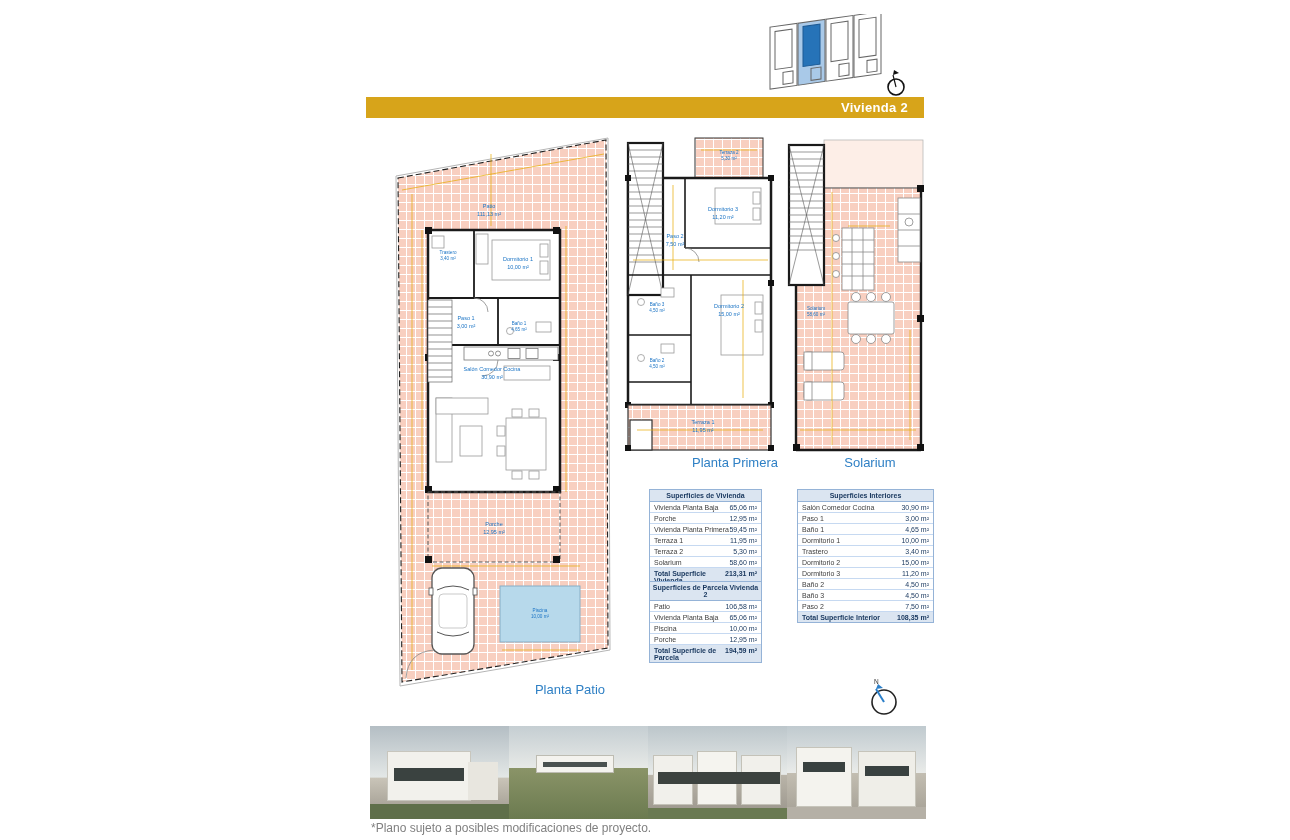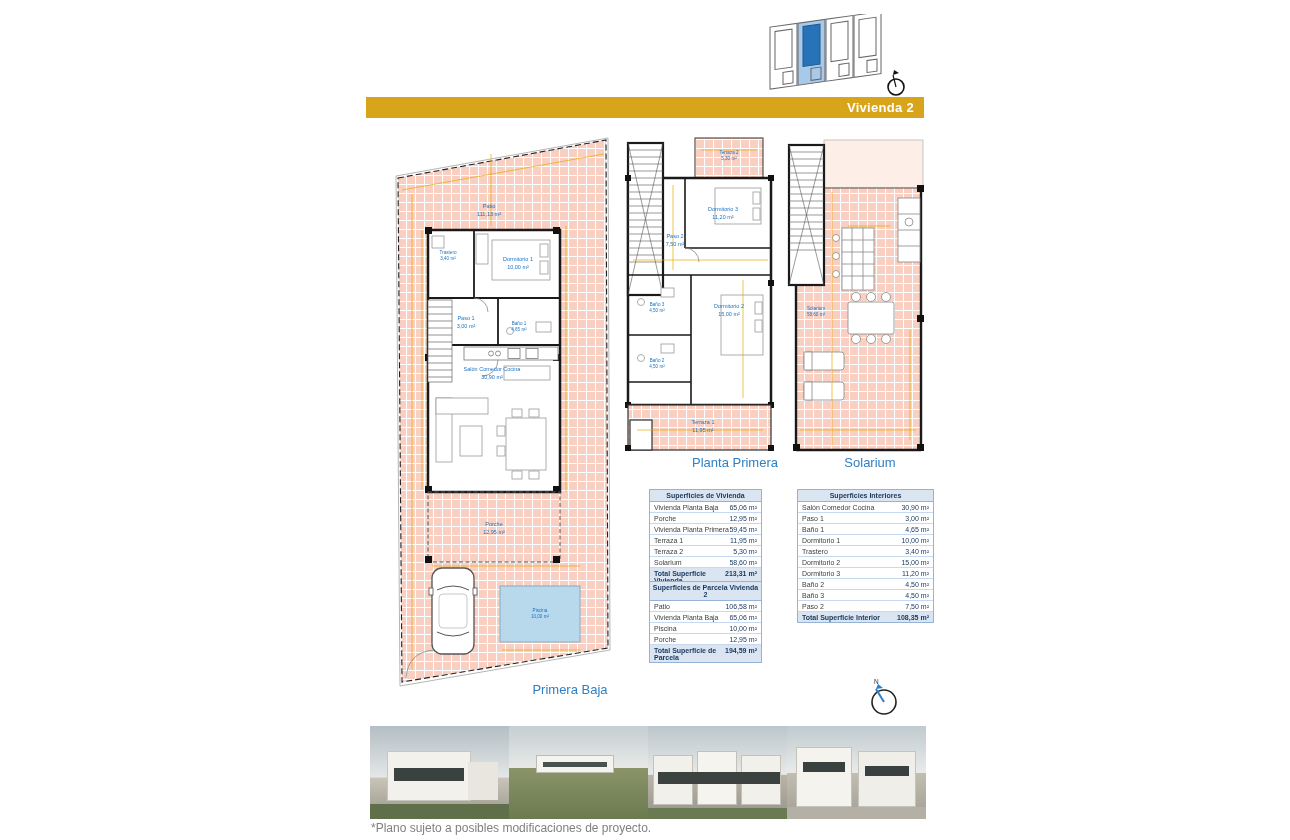--- a/index.html
+++ b/index.html
@@ -1,21 +1,21 @@
 <!DOCTYPE html>
 <html><head>
 <meta charset="utf-8">
 <style>
   html,body{margin:0;padding:0;background:#fff}
   #canvas{position:relative;width:1290px;height:840px;background:#fff;
           font-family:"Liberation Sans",sans-serif;overflow:hidden}
   .abs{position:absolute}
   #banner{left:366px;top:97px;width:558px;height:21px;background:#d7a41a;color:#fff;
           font-weight:bold;font-size:13px;text-align:right;line-height:21px;
-          padding-right:10px;box-sizing:border-box;letter-spacing:.3px}
+          padding-right:16px;box-sizing:border-box;letter-spacing:.3px}
   .plan-title{color:#2f80c5;font-size:13px;text-align:center;font-weight:500}
   .stable{background:#fff;font-size:7px;color:#404040;border:1px solid #95b3d7;box-sizing:border-box}
   .stable .thead{background:#dbe5f1;color:#17365d;font-weight:bold;text-align:center;
                  padding:2px 2px;border-bottom:1px solid #95b3d7}
   .trow{display:flex;justify-content:space-between;padding:1.5px 4px;border-bottom:1px solid #c6d9f1;line-height:7px}
   .trow .tval{color:#17365d;white-space:nowrap}
   .trow.total{background:#dbe5f1;font-weight:bold;color:#17365d;border-bottom:none}
   .trow.total .tval{color:#17365d}
   .foot{left:371px;top:821px;font-size:12px;color:#808080}
   .ph{top:726px;height:93px;overflow:hidden;position:absolute}
@@ -174,21 +174,21 @@
     <text class="rl" x="78" y="198">3,00 m²</text>
     <text class="rl rs" x="131" y="195">Baño 1</text>
     <text class="rl rs" x="131" y="201">4,65 m²</text>
     <text class="rl" x="104" y="241">Salón Comedor Cocina</text>
     <text class="rl" x="104" y="249">30,90 m²</text>
     <text class="rl" x="106" y="396">Porche</text>
     <text class="rl" x="106" y="404">12,95 m²</text>
     <text class="rl rs" x="152" y="482" fill="#3c82b8">Piscina</text>
     <text class="rl rs" x="152" y="488" fill="#3c82b8">10,00 m²</text>
   </svg>
-  <div class="abs plan-title" style="left:505px;top:682px;width:130px">Primera Baja</div>
+  <div class="abs plan-title" style="left:505px;top:682px;width:130px">Planta Patio</div>
 
   <svg class="abs" style="left:623px;top:130px" width="157" height="335" viewBox="0 0 157 335">
     <defs>
       <pattern id="tileB" width="9" height="9" patternUnits="userSpaceOnUse">
         <rect width="9" height="9" fill="#f8cfc0"></rect>
         <path d="M0 .5H9M.5 0V9" stroke="#ffffff" stroke-width="1"></path>
       </pattern>
     </defs>
 
     <rect x="72" y="8" width="68" height="40" fill="url(#tileB)" stroke="#333" stroke-width="1"></rect>

